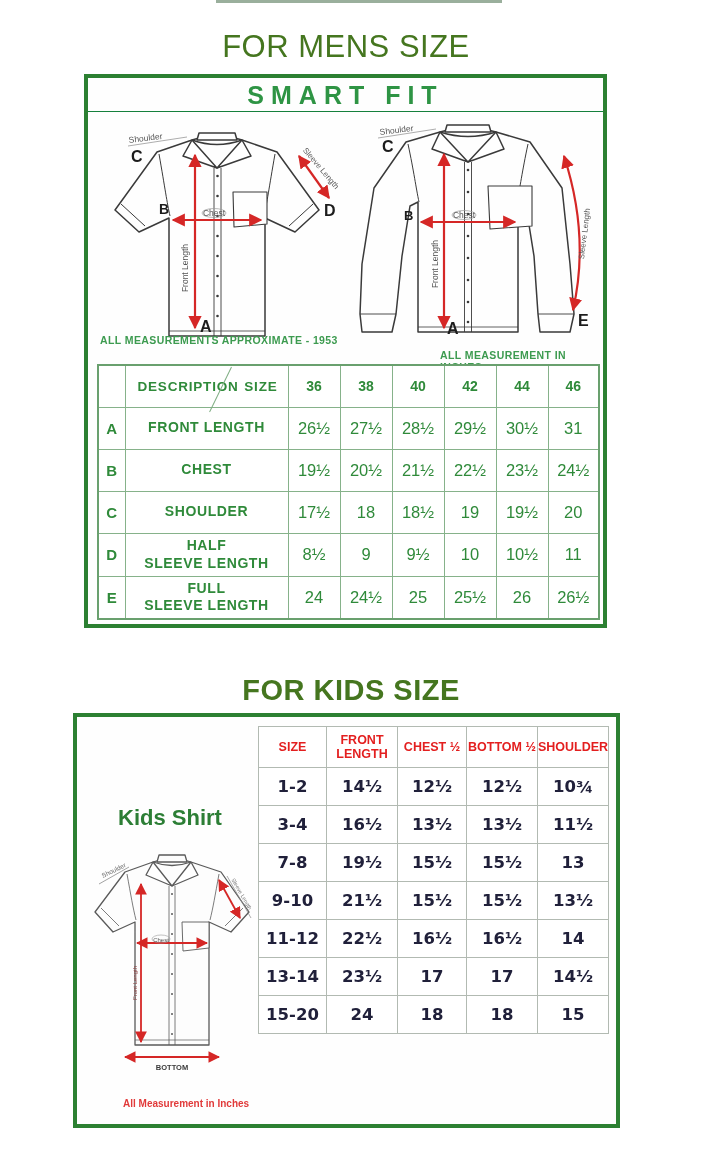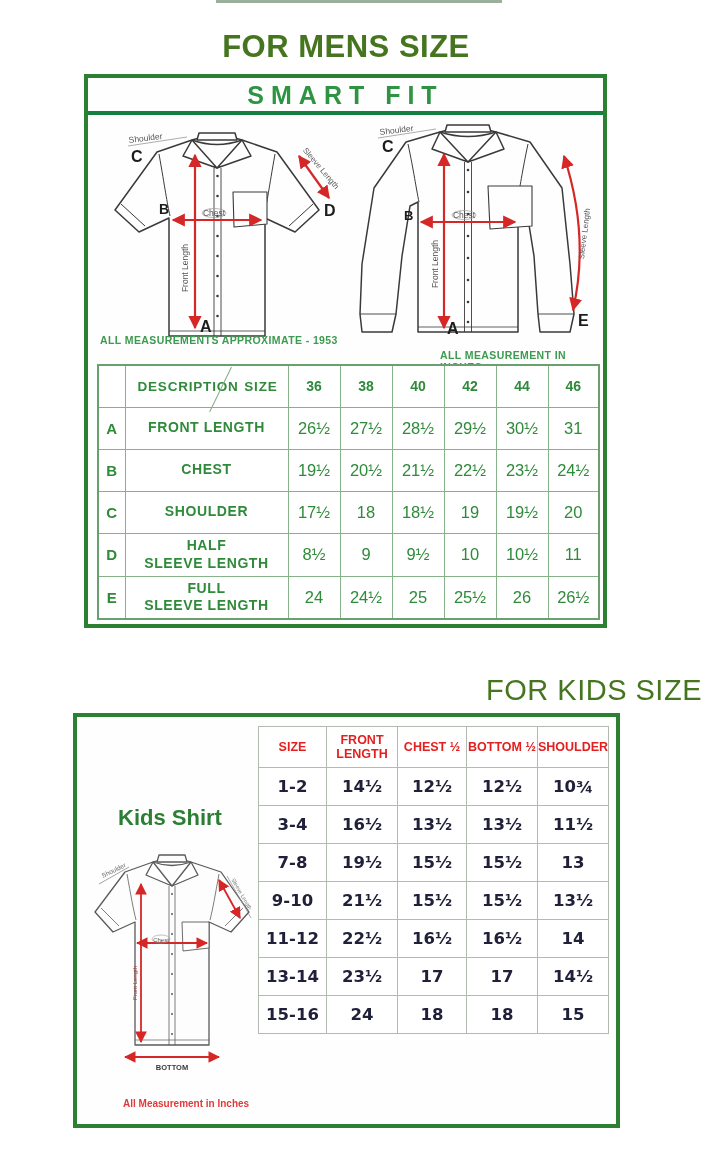--- a/index.html
+++ b/index.html
@@ -3,30 +3,30 @@
 <meta charset="utf-8">
 <style>
   html,body{margin:0;padding:0}
   body{
     width:720px;height:1154px;position:relative;background:#ffffff;
     font-family:"Liberation Sans",sans-serif;overflow:hidden;
   }
   .top-strip{position:absolute;left:216px;top:0;width:286px;height:3px;background:#35603a;opacity:.5}
 
   .mens-title{position:absolute;left:0;top:8px;width:692px;text-align:center;
-    font-size:31px;font-weight:bold;color:#45761f;letter-spacing:.5px}
-  .kids-title{position:absolute;left:0;top:650px;width:702px;text-align:right;
-    font-size:29px;font-weight:normal;color:#45761f;letter-spacing:.5px}
+    font-size:31px;font-weight:normal;color:#45761f;letter-spacing:.5px}
+  .kids-title{position:absolute;left:0;top:650px;width:702px;text-align:center;
+    font-size:29px;font-weight:bold;color:#45761f;letter-spacing:.5px}
 
   .gbox{position:absolute;border:4px solid #2c8032;background:#fefefe}
   .mens-box{left:84px;top:74px;width:515px;height:546px}
   .kids-box{left:73px;top:713px;width:539px;height:407px}
 
   .smart-fit{height:33px;line-height:34px;text-align:center;font-size:25px;font-weight:bold;
-    color:#2e9444;letter-spacing:7px;border-bottom:4px solid #15803d}
+    color:#2e9444;letter-spacing:7px;border-bottom:1px solid #15803d}
 
   .shirt-short{position:absolute;left:7px;top:40px}
   .shirt-long{position:absolute;left:252px;top:36px}
 
   .note-left{position:absolute;left:12px;top:256px;font-size:10.5px;font-weight:bold;
     color:#3d9b50;letter-spacing:.4px}
   .note-right{position:absolute;left:352px;top:271px;font-size:10.5px;font-weight:bold;
     color:#3d9b50;letter-spacing:.4px}
 
   table{border-collapse:collapse;table-layout:fixed;background:#fff}
@@ -353,21 +353,21 @@
         <td>14</td>
       </tr>
       <tr>
         <td>13-14</td>
         <td>23½</td>
         <td>17</td>
         <td>17</td>
         <td>14½</td>
       </tr>
       <tr>
-        <td>15-16</td>
+        <td>15-20</td>
         <td>24</td>
         <td>18</td>
         <td>18</td>
         <td>15</td>
       </tr>
     </tbody>
   </table>
 </div>
 
 </body></html>

